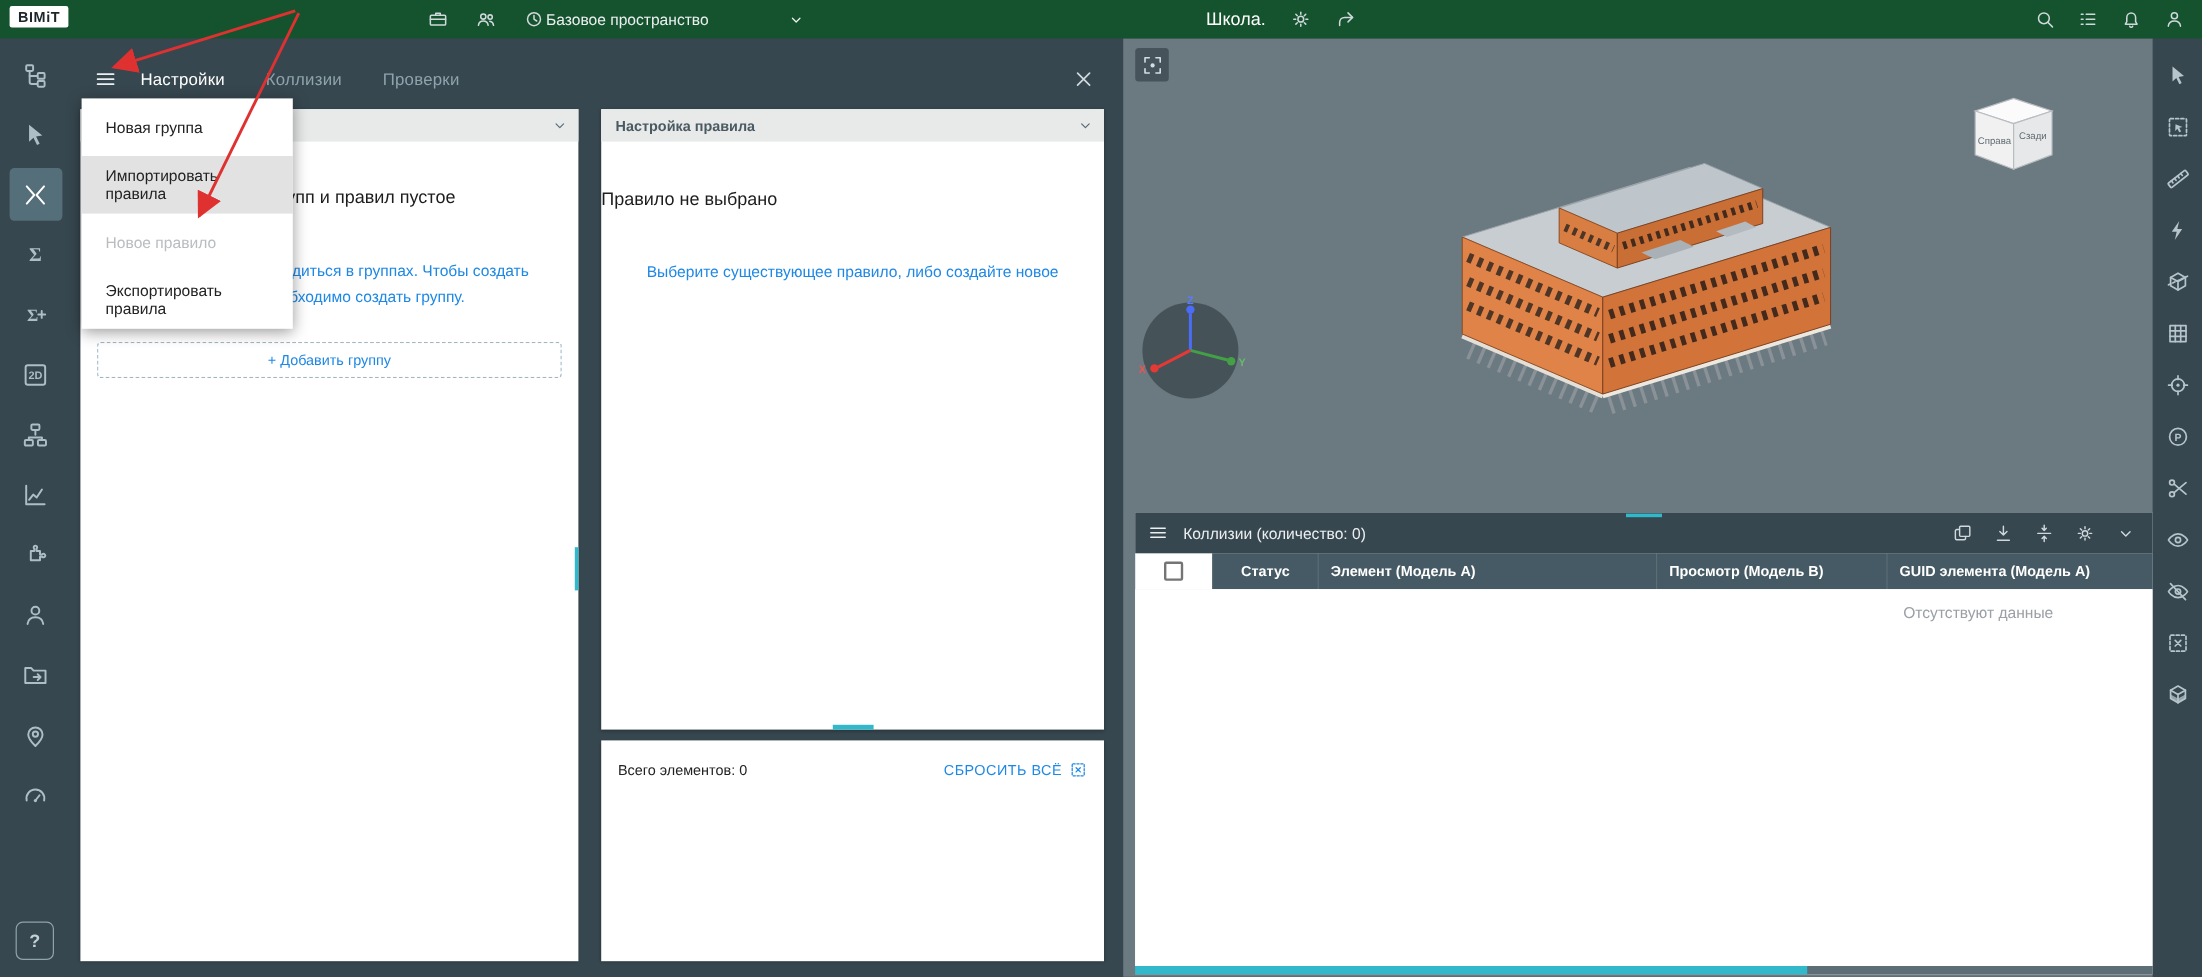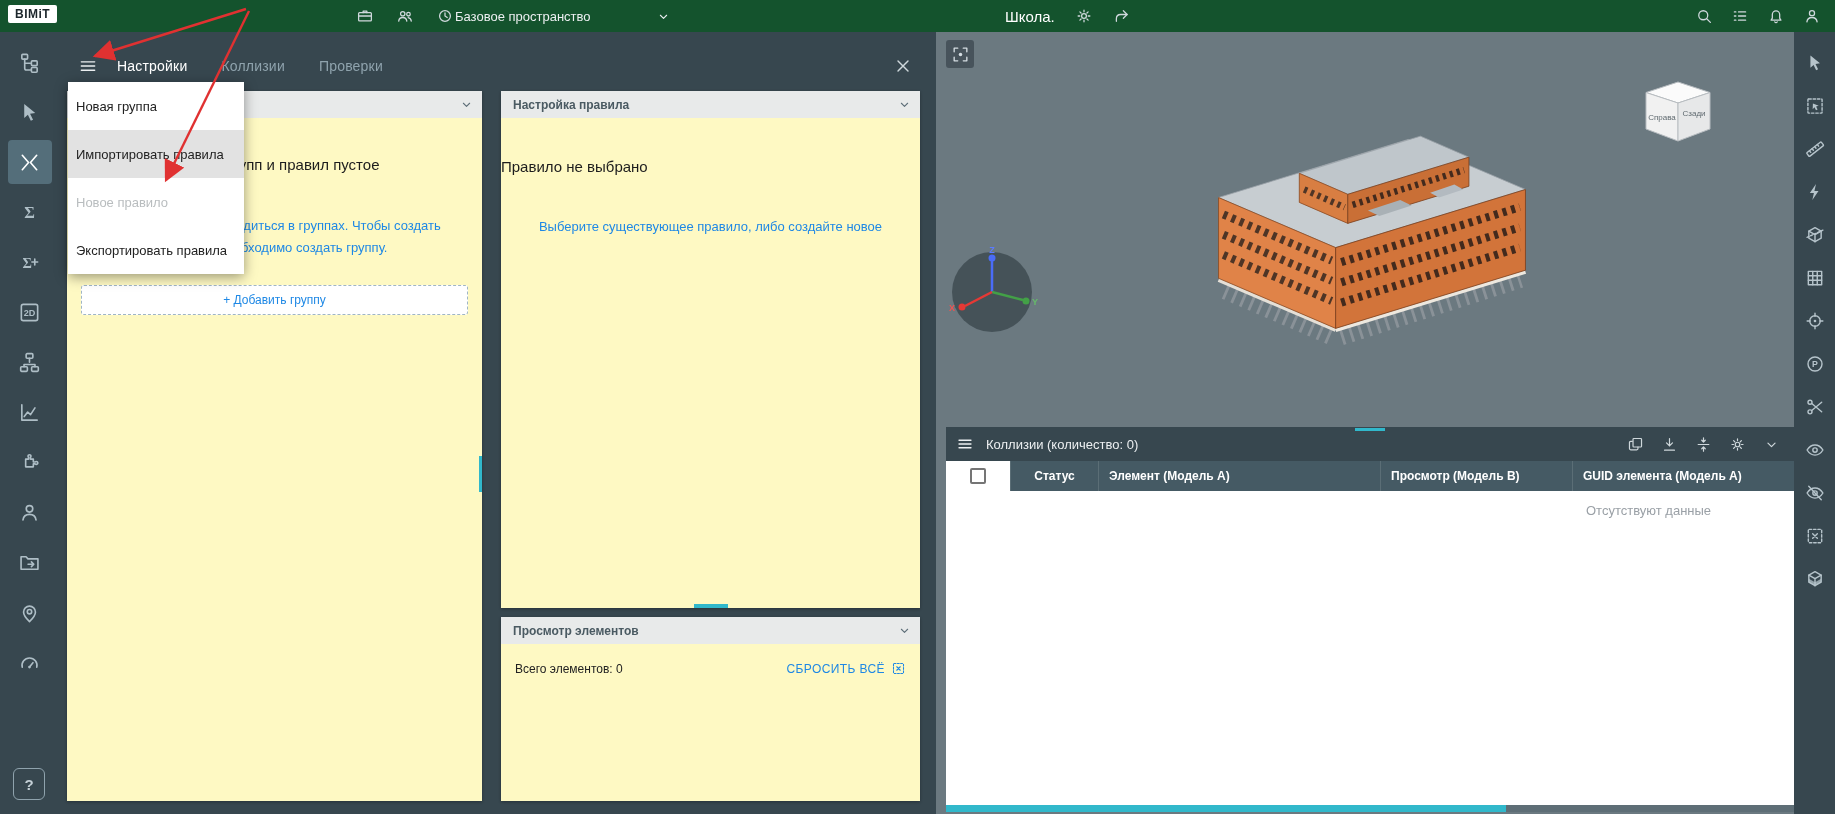--- a/index.html
+++ b/index.html
@@ -32,21 +32,21 @@
 
   
   .rules-window{position:absolute;left:67px;top:47px;width:857px;bottom:13px}
   .tabbar{position:absolute;top:0;left:0;right:0;height:38px;display:flex;align-items:center}
   .icon-btn{background:none;border:none;color:#ECEFF1;width:30px;height:30px;margin-left:6px;display:flex;align-items:center;justify-content:center;cursor:pointer}
   .icon-btn.close{position:absolute;right:6px;margin:0;color:#CFD8DC}
   .tabs{display:flex;gap:34px;margin-left:14px}
   .tab{font-size:14px;color:#8FA3AD;cursor:pointer;letter-spacing:.2px}
   .tab.active{color:#FFFFFF}
 
-  .panel{position:absolute;background:#fef9c3;box-shadow:0 1px 3px rgba(0,0,0,.3)}
+  .panel{position:absolute;background:#ffffff;box-shadow:0 1px 3px rgba(0,0,0,.3)}
   .tree-panel{left:0;top:44px;width:415px;bottom:0}
   .rule-panel{left:434px;top:44px;width:419px;height:517px}
   .elements-panel{left:434px;top:570px;width:419px;bottom:0}
 
   .panel-header{height:27px;background:#E8EAEA;display:flex;align-items:center;justify-content:space-between;padding:0 8px 0 12px;font-size:12px;font-weight:bold;color:#4A5A62;cursor:pointer}
   .panel-header .icn{color:#5D6E78}
   .panel-header .icn svg{width:15px;height:15px}
 
   .empty-title{margin-top:38px;text-align:center;font-size:15px;color:#1D1D1D}
   .hint{margin-top:42px;text-align:center;font-size:13px;color:#1E88E5;line-height:1.7}
@@ -56,21 +56,21 @@
   .rule-empty-title{margin-top:40px;font-size:15px;color:#1D1D1D}
   .rule-hint{margin-top:44px;text-align:center;font-size:13px;color:#1E88E5}
   .panel-handle{position:absolute;bottom:0;left:50%;transform:translateX(-50%);width:34px;height:4px;background:#31B8CB;cursor:ns-resize}
 
   .elements-row{display:flex;align-items:center;justify-content:space-between;padding:17px 14px 0}
   .total-label{font-size:12px;color:#222}
   .reset-link{display:flex;align-items:center;gap:6px;font-size:12px;color:#1E88E5;letter-spacing:.4px;cursor:pointer}
   .reset-link .icn svg{width:15px;height:15px}
 
   .context-menu{position:absolute;left:1px;top:35px;width:176px;background:#FFFFFF;box-shadow:0 3px 12px rgba(0,0,0,.4);z-index:20}
-  .menu-item{height:48px;display:flex;align-items:center;padding:0 8px;font-size:13px;color:#222;cursor:pointer}
+  .menu-item{height:48px;display:flex;align-items:center;padding:0 20px;font-size:13px;color:#222;cursor:pointer}
   .menu-item.disabled{color:#B9BDBF;cursor:default}
   .menu-item.highlighted{background:#E2E2E2}
 
   
   .viewport{position:absolute;left:936px;top:32px;right:41px;bottom:0;background:#6B7980;overflow:hidden}
   .focus-btn{position:absolute;left:10px;top:8px;width:28px;height:28px;background:rgba(42,53,60,.55);border-radius:3px;color:#D5DDE2;display:flex;align-items:center;justify-content:center;cursor:pointer}
   .focus-btn svg{width:19px;height:19px}
   .gizmo{position:absolute;left:8px;top:212px;cursor:pointer}
   .viewcube{position:absolute;right:76px;top:46px;cursor:pointer}
   .building{position:absolute;left:250px;top:88px}
@@ -362,28 +362,20 @@
               <path d="M7 10l5 5 5-5"></path>
             </svg>
           </span>
       </div>
       <div class="rule-empty-title">Правило не выбрано</div>
       <div class="rule-hint">Выберите существующее правило, либо создайте новое</div>
       <div class="panel-handle"></div>
     </div>
 
     <div class="panel elements-panel">
-      <div class="panel-header">
-        <span>Просмотр элементов</span>
-        <span class="icn">
-            <svg viewBox="0 0 24 24">
-              <path d="M7 10l5 5 5-5"></path>
-            </svg>
-          </span>
-      </div>
       <div class="elements-row">
         <span class="total-label">Всего элементов: 0</span>
         <span class="reset-link">
           <span>СБРОСИТЬ ВСЁ</span>
           <span class="icn">
               <svg viewBox="0 0 24 24">
                 <rect x="4" y="4" width="16" height="16" rx="1" stroke-dasharray="3 2.2"></rect>
                 <path d="M9.2 9.2l5.6 5.6M14.8 9.2l-5.6 5.6"></path>
               </svg>
             </span>

